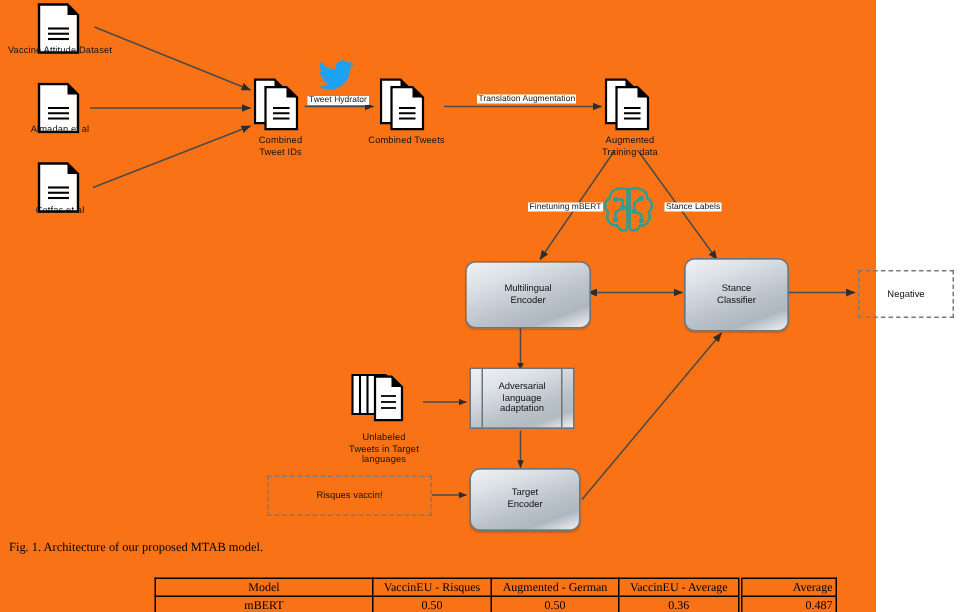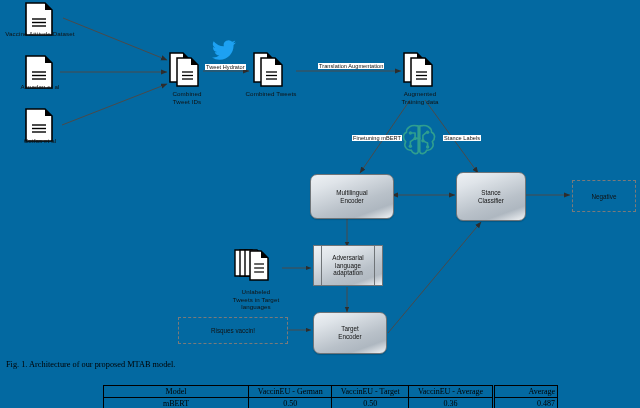--- a/index.html
+++ b/index.html
@@ -1,17 +1,17 @@
 <!DOCTYPE html>
 <html><head>
 <meta charset="utf-8">
 <style>
   html,body{margin:0;padding:0;background:#ffffff;}
   body{width:640px;height:408px;overflow:hidden;font-family:"Liberation Sans",sans-serif;color:#000;}
-  #page{position:relative;width:640px;height:408px;background:#0369a1;}
+  #page{position:relative;width:584px;height:408px;background:#f97316;}
 
   
   #figure{position:absolute;left:0;top:0;width:640px;height:355px;}
   #wires{position:absolute;left:0;top:0;width:640px;height:355px;}
 
   .node{position:absolute;}
 
   
   .doc-ico{position:relative;}
   .doc-ico svg{display:block;}
@@ -325,22 +325,22 @@
 
   </div>
 
   <div id="caption">Fig. 1.   Architecture of our proposed MTAB model.</div>
 
   <div id="tablewrap">
     <table>
       <thead>
         <tr>
           <th class="model-col">Model</th>
-          <th>VaccinEU - German</th>
-          <th>VaccinEU - Target</th>
+          <th>VaccinEU - Risques</th>
+          <th>Augmented - German</th>
           <th>VaccinEU - Average</th>
           <th class="avg">Average</th>
         </tr>
       </thead>
       <tbody>
         <tr>
           <td class="model-col">mBERT</td>
           <td>0.50</td>
           <td>0.50</td>
           <td>0.36</td>

